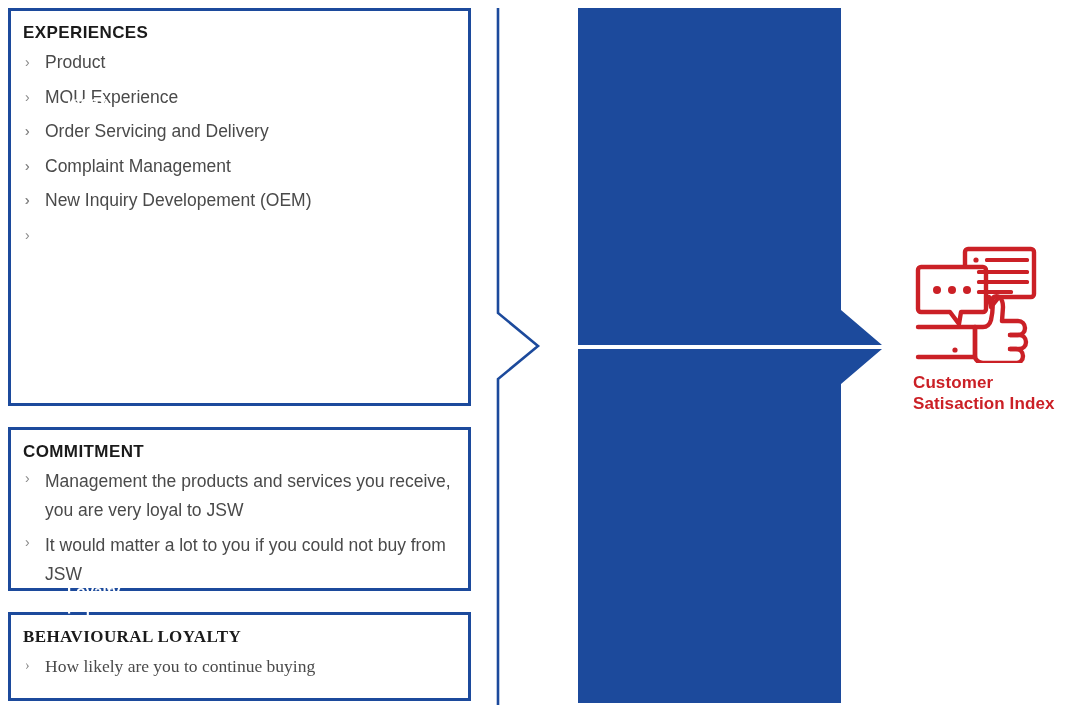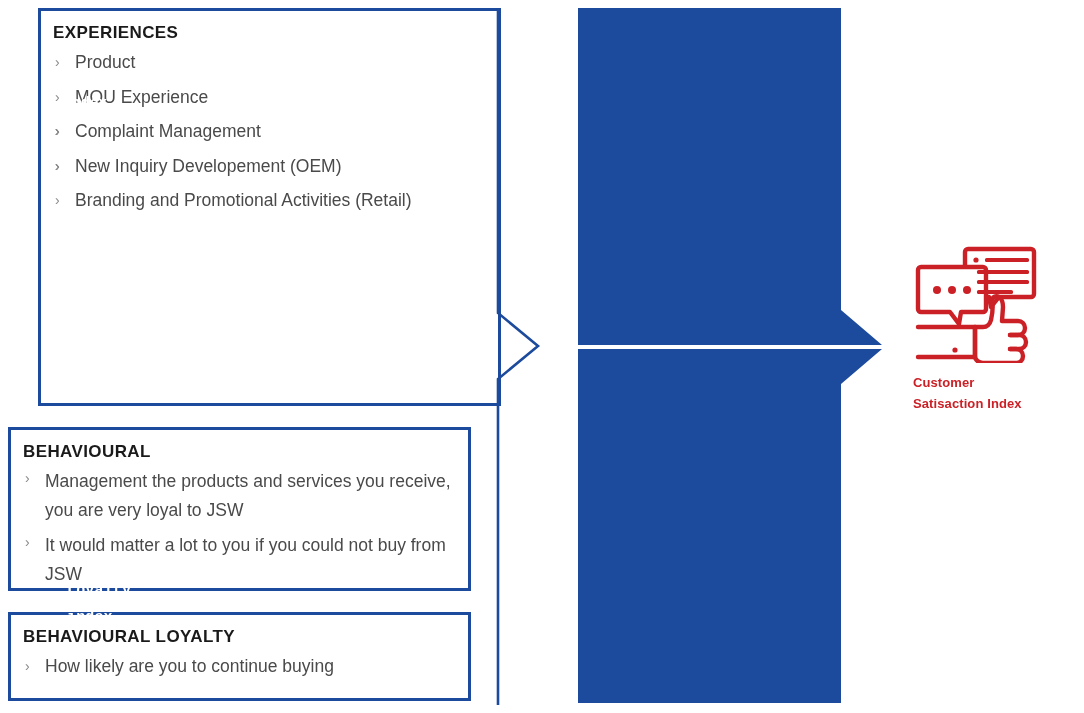--- a/index.html
+++ b/index.html
@@ -22,23 +22,23 @@
 
   
   .driver-box {
     position: absolute;
     box-sizing: border-box;
     border: 3px solid #1C4A9C;
     background: #ffffff;
     left: 8px;
     width: 463px;
   }
-  #box-experiences { top: 8px;   height: 398px; margin-left: 30px; }
+  #box-experiences { top: 8px;   height: 398px; }
   #box-commitment  { top: 427px; height: 164px; }
-  #box-loyalty     { top: 612px; height: 89px;  }
+  #box-loyalty     { top: 612px; height: 89px; font-family: Liberation Serif, serif;  }
 
   .box-title {
     font-size: 17px;
     font-weight: bold;
     color: #1a1a1a;
     letter-spacing: 0.4px;
     margin: 12px 0 2px 12px;
     line-height: 1.2;
   }
 
@@ -90,21 +90,21 @@
   .bar-label {
     position: absolute;
     color: #ffffff;
     font-size: 15px;
     font-weight: bold;
     line-height: 27px;
     letter-spacing: 0.15px;
     white-space: pre-line;
   }
   #label-experience { left: 67px; top: 61px; }
-  #label-loyalty    { left: 67px; top: 577px; font-family: Liberation Mono, monospace; }
+  #label-loyalty    { left: 67px; top: 577px; }
 
   
   #outcome {
     position: absolute;
     left: 905px;
     top: 240px;
     width: 179px;
     height: 190px;
   }
   #outcome-icon {
@@ -112,51 +112,51 @@
     left: 8px;
     top: 5px;
     width: 125px;
     height: 118px;
   }
   #outcome-label {
     position: absolute;
     left: 8px;
     top: 132px;
     width: 172px;
-    font-size: 13px;
+    font-size: 17px;
     font-weight: bold;
     color: #CB2026;
     line-height: 21px;
     letter-spacing: 0.1px;
     white-space: pre-line;
   }
 </style>
 </head>
 <body>
 
 <div id="canvas">
 
   <div class="driver-box" id="box-experiences">
     <div class="box-title">EXPERIENCES</div>
     <ul class="bullet-list">
       <li class="bullet-item"><span class="bullet-chev">›</span><span>Product</span></li>
       <li class="bullet-item"><span class="bullet-chev">›</span><span>MOU Experience</span></li>
       <li class="bullet-item"><span class="bullet-chev">›</span></li>
-      <li class="bullet-item"><span class="bullet-chev">›</span></li>
+      <li class="bullet-item"><span class="bullet-chev">›</span><span>Order Servicing and Delivery</span></li>
       <li class="bullet-item"><span class="bullet-chev">›</span></li>
       <li class="bullet-item"><span class="bullet-chev">›</span><span>Complaint Management</span></li>
       <li class="bullet-item"><span class="bullet-chev">›</span></li>
       <li class="bullet-item"><span class="bullet-chev">›</span></li>
       <li class="bullet-item"><span class="bullet-chev">›</span><span>New Inquiry Developement (OEM)</span></li>
-      <li class="bullet-item"><span class="bullet-chev">›</span><span>Branding and Promotional Activities (Retail)</span></li>
+      <li class="bullet-item"><span class="bullet-chev">›</span></li>
     </ul>
   </div>
 
   <div class="driver-box" id="box-commitment">
-    <div class="box-title">BEHAVIOURAL</div>
+    <div class="box-title">COMMITMENT</div>
     <ul class="bullet-list">
       <li class="bullet-item multiline"><span class="bullet-chev">›</span><span>Management the products and services you receive, you are very loyal to JSW</span></li>
       <li class="bullet-item multiline"><span class="bullet-chev">›</span><span>It would matter a lot to you if you could not buy from JSW</span></li>
     </ul>
   </div>
 
   <div class="driver-box" id="box-loyalty">
     <div class="box-title">BEHAVIOURAL LOYALTY</div>
     <ul class="bullet-list">
       <li class="bullet-item"><span class="bullet-chev">›</span><span>How likely are you to continue buying</span></li>

